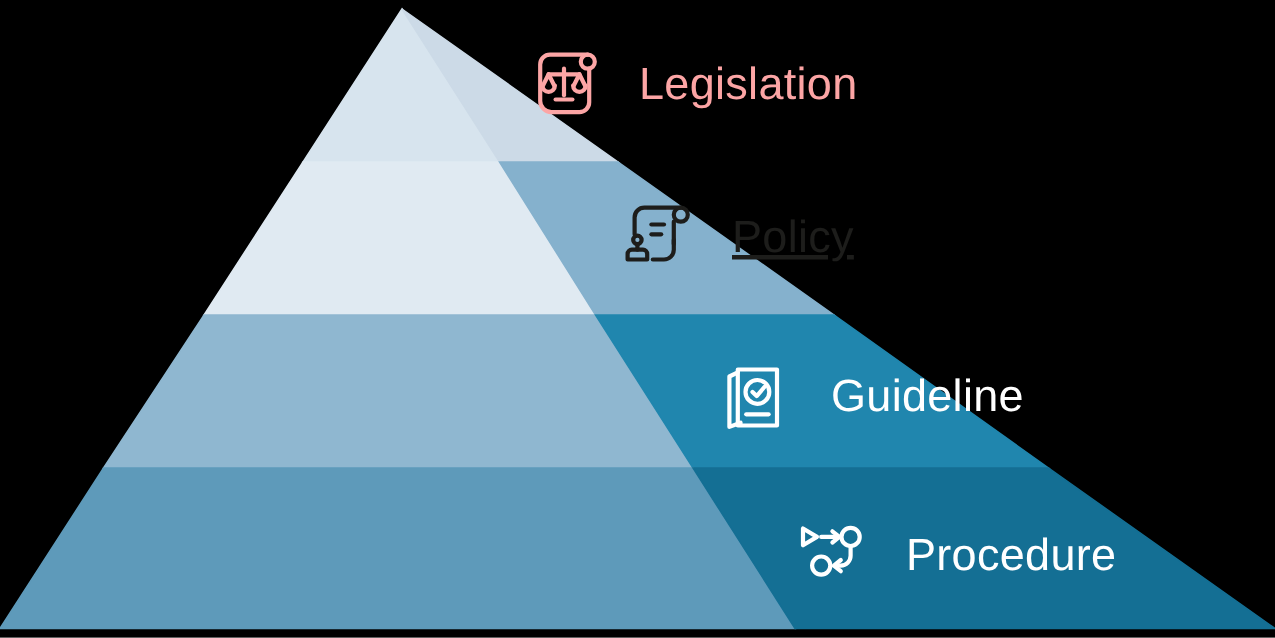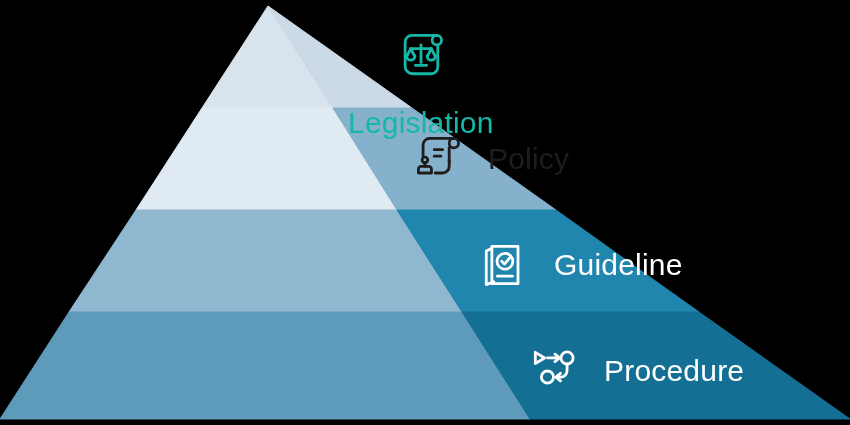--- a/index.html
+++ b/index.html
@@ -4,21 +4,21 @@
 <style>
   * { margin: 0; padding: 0; box-sizing: border-box; }
   html, body { width: 850px; height: 425px; overflow: hidden; }
   body { font-family: "Liberation Sans", sans-serif; }
   .stage { position: relative; width: 850px; height: 425px; }
   .pyramid-svg { position: absolute; left: 0; top: 0; width: 850px; height: 425px; display: block; }
   .level-row { position: absolute; display: flex; align-items: center; gap: 22px; height: 58px; }
   .icon { width: 56px; height: 56px; flex: 0 0 auto; }
   .label { font-size: 30px; font-weight: 400; letter-spacing: 0.2px; white-space: nowrap; }
   .row-1 { left: 348px; top: 28px; }
-  .row-2 { left: 410px; top: 130px; }
+  .row-2 { left: 410px; top: 130px; text-decoration: underline; }
   .row-3 { left: 476px; top: 236px; }
   .row-4 { left: 526px; top: 342px; }
 </style>
 </head>
 <body>
 
 <div class="stage" style="background-color: rgb(0, 0, 0);">
 
   <svg class="pyramid-svg" viewBox="0 0 850 425" aria-hidden="true">
 
@@ -28,21 +28,21 @@
     <polygon points="202,108 333,108 397,210 136,210" stroke-width="1" fill="#e0eaf2" stroke="#e0eaf2"></polygon>
     <polygon points="333,108 412,108 556,210 397,210" stroke-width="1" fill="#85b1cd" stroke="#85b1cd"></polygon>
 
     <polygon points="136,210 397,210 462,312 69,312" stroke-width="1" fill="#8fb7d0" stroke="#8fb7d0"></polygon>
     <polygon points="397,210 556,210 699,312 462,312" stroke-width="1" fill="#2086ae" stroke="#2086ae"></polygon>
 
     <polygon points="69,312 462,312 530,419 0,419" stroke-width="1" fill="#5e9aba" stroke="#5e9aba"></polygon>
     <polygon points="462,312 699,312 850,419 530,419" stroke-width="1" fill="#146f94" stroke="#146f94"></polygon>
   </svg>
 
-  <div class="level-row row-1" style="color: #14b8a6; flex-direction: column;">
+  <div class="level-row row-1" style="color: #fca5a5;">
     <svg class="icon" viewBox="0 0 60 60" aria-hidden="true">
       <g fill="none" stroke="currentColor" stroke-width="3" stroke-linecap="round" stroke-linejoin="round">
         <circle cx="47" cy="13" r="5"></circle>
         <path d="M47 8 H20 a7 7 0 0 0 -7 7 v26 a8 8 0 0 0 8 8 h20 a7 7 0 0 0 7 -7 V18"></path>
         <path d="M30 18 v19"></path>
         <path d="M24 40 h12"></path>
         <path d="M19 22 h22"></path>
         <path d="M19 22 l-4 8 m8 0 l-4 -8"></path>
         <path d="M14.5 30 a4.5 4.5 0 0 0 9 0"></path>
         <path d="M41 22 l-4 8 m8 0 l-4 -8"></path>

